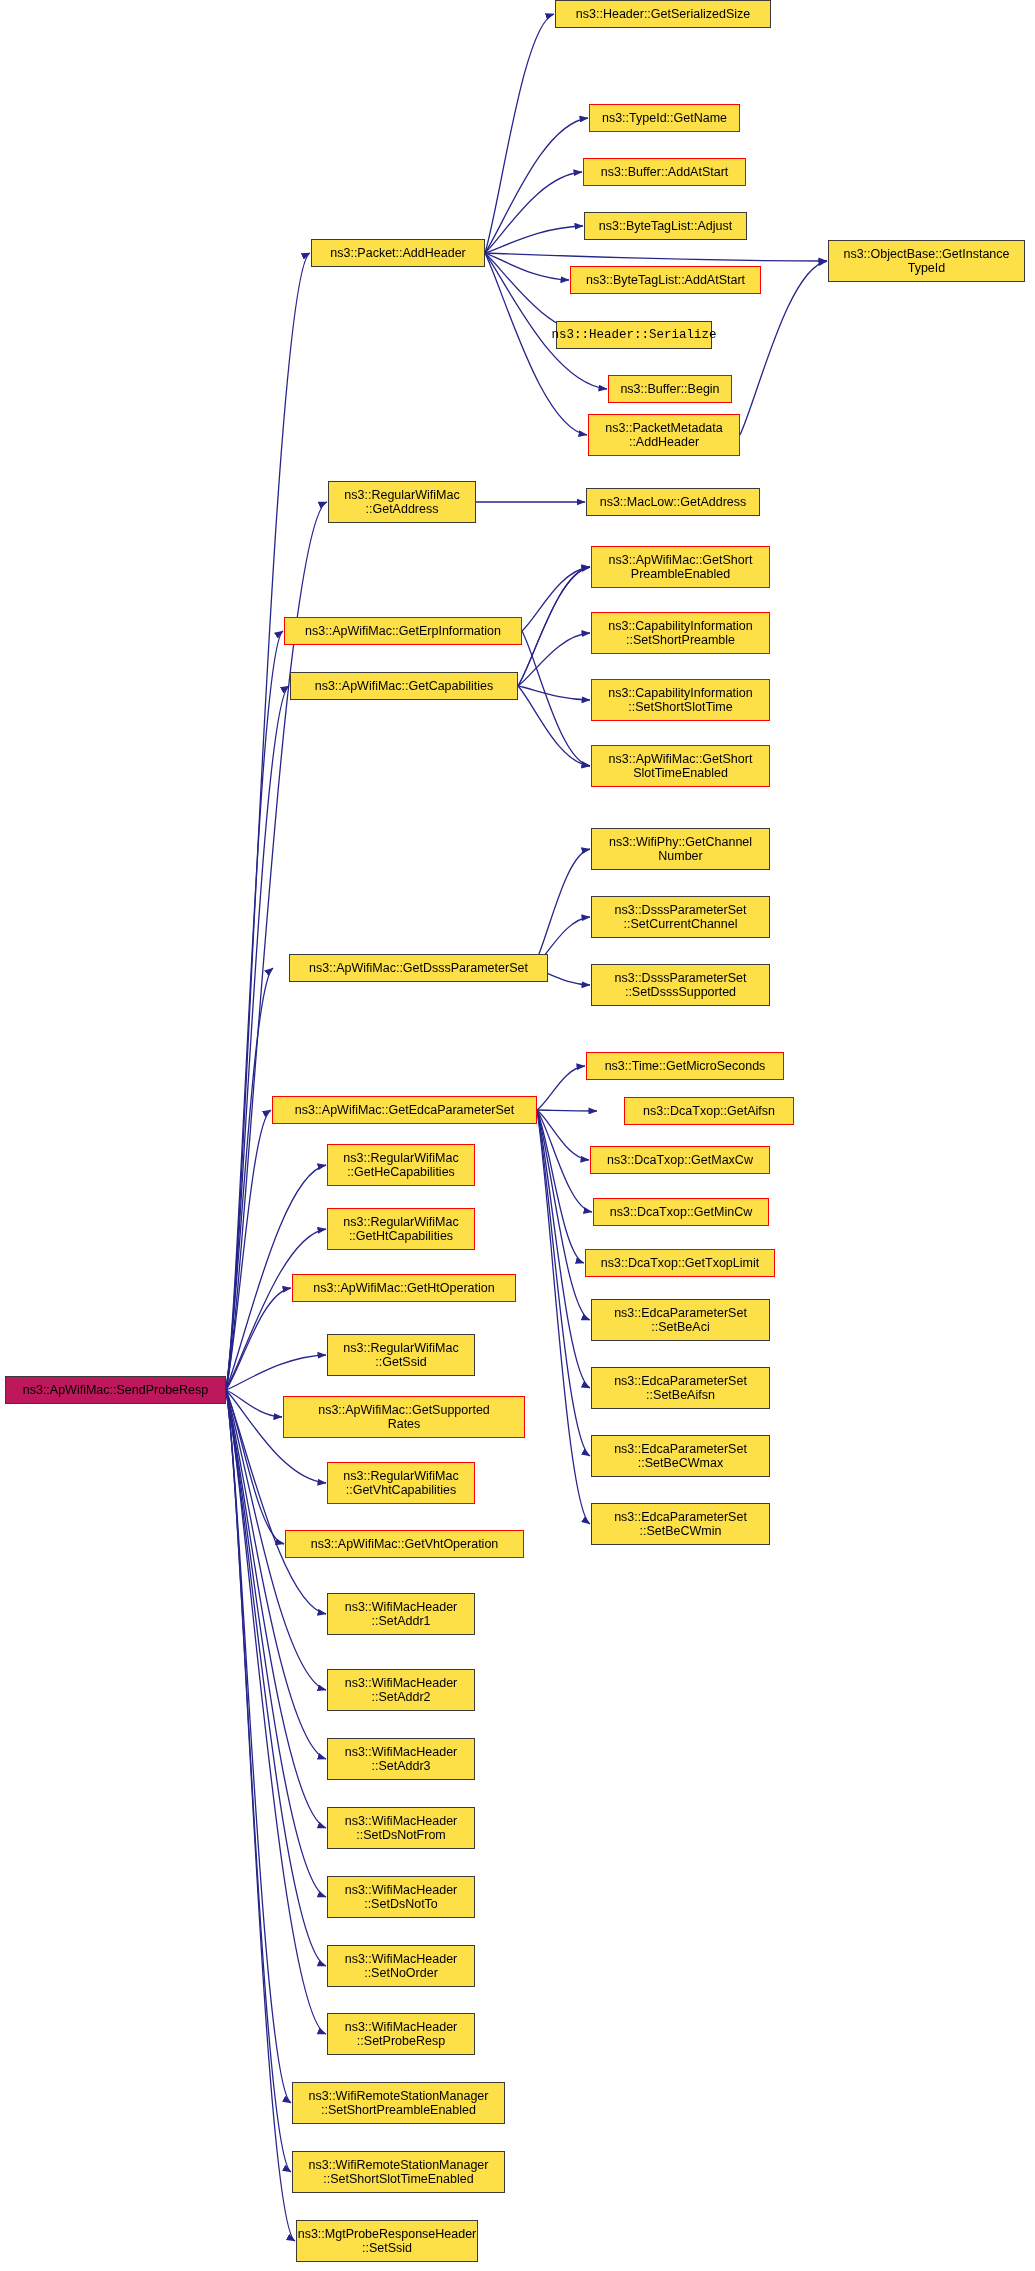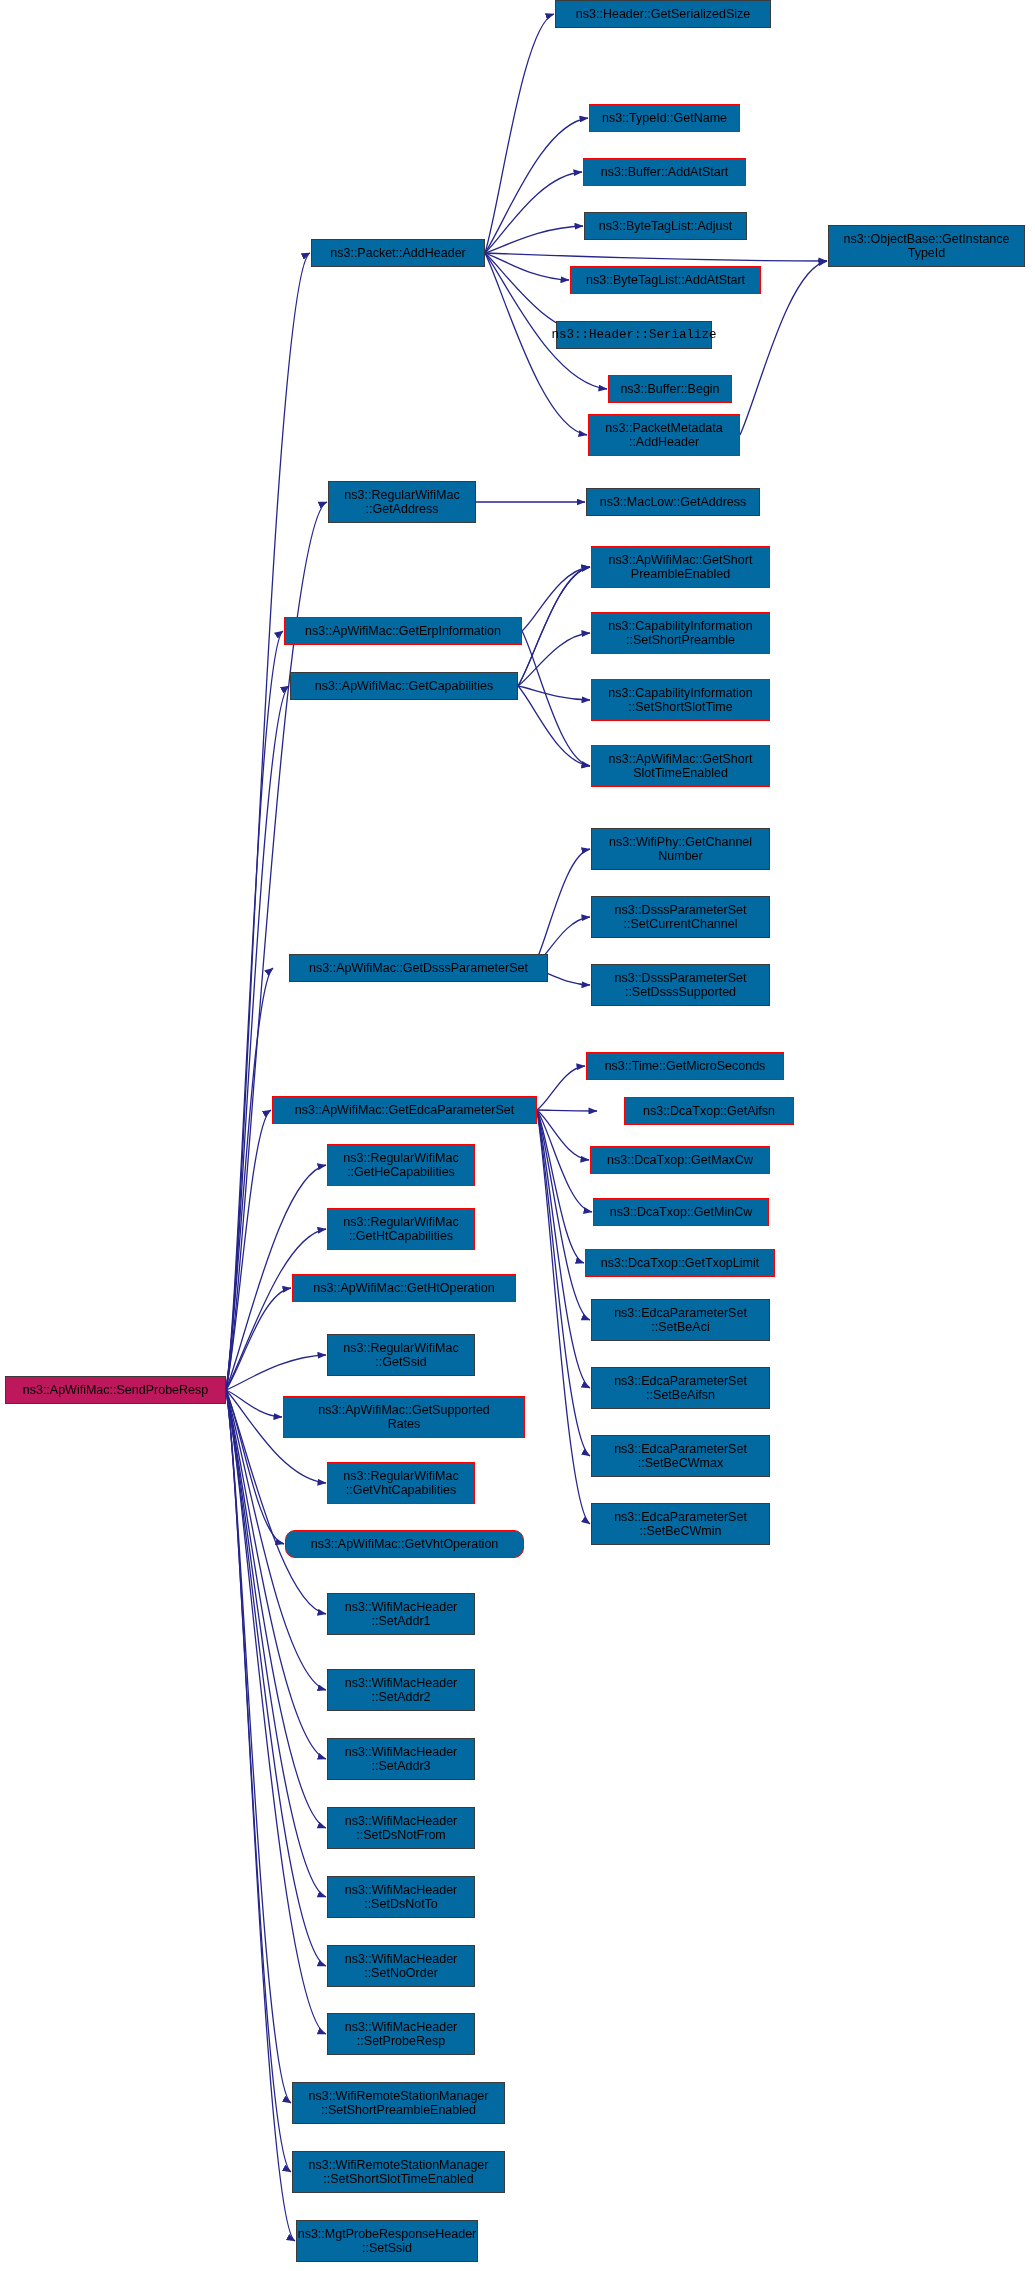--- a/index.html
+++ b/index.html
@@ -1,21 +1,21 @@
 <!DOCTYPE html>
 <html><head>
 <meta charset="utf-8">
 <style>
   html,body{margin:0;padding:0;background:#ffffff;}
   body{font-family:"Liberation Sans","DejaVu Sans",sans-serif;}
   #canvas{position:relative;width:1035px;height:2271px;background:#ffffff;overflow:hidden;}
   #edges{position:absolute;left:0;top:0;width:1035px;height:2271px;pointer-events:none;}
   .node{position:absolute;box-sizing:border-box;display:flex;align-items:center;
         justify-content:center;text-align:center;line-height:1.12;
-        font-size:12.5px;color:#000000;background:#0369a1;white-space:pre-line;}
+        font-size:12.5px;color:#000000;background:#fde047;white-space:pre-line;}
   .node.black{border:1.4px solid #3b3b3b;}
   .node.red{border:1.4px solid #ff0000;}
   .node.root{border:1.4px solid #3b3b3b;background:#be185d;}
 </style>
 </head>
 <body>
 
 <div id="canvas">
   <svg id="edges" viewBox="0 0 1035 2271">
     <defs>
@@ -84,21 +84,21 @@
       <div class="node black" style="left: 311px; top: 239px; width: 174px; height: 28px;"><span>ns3::Packet::AddHeader</span></div>
       <div class="node black" style="left: 555px; top: 0px; width: 216px; height: 28px;"><span>ns3::Header::GetSerializedSize</span></div>
       <div class="node red" style="left: 589px; top: 104px; width: 151px; height: 28px;"><span>ns3::TypeId::GetName</span></div>
       <div class="node red" style="left: 583px; top: 158px; width: 163px; height: 28px;"><span>ns3::Buffer::AddAtStart</span></div>
       <div class="node black" style="left: 584px; top: 212px; width: 163px; height: 28px;"><span>ns3::ByteTagList::Adjust</span></div>
       <div class="node red" style="left: 570px; top: 266px; width: 191px; height: 28px;"><span>ns3::ByteTagList::AddAtStart</span></div>
       <div class="node black" style="left: 556px; top: 321px; width: 156px; height: 28px; font-family: Liberation Mono, monospace;"><span>ns3::Header::Serialize</span></div>
       <div class="node red" style="left: 608px; top: 375px; width: 124px; height: 28px; text-align: center;"><span>ns3::Buffer::Begin</span></div>
       <div class="node red" style="left: 588px; top: 414px; width: 152px; height: 42px;"><span>ns3::PacketMetadata
 ::AddHeader</span></div>
-      <div class="node black" style="left: 828px; top: 225px; width: 197px; height: 42px;"><span>ns3::ObjectBase::GetInstance
+      <div class="node black" style="left: 828px; top: 240px; width: 197px; height: 42px;"><span>ns3::ObjectBase::GetInstance
 TypeId</span></div>
       <div class="node black" style="left: 328px; top: 481px; width: 148px; height: 42px;"><span>ns3::RegularWifiMac
 ::GetAddress</span></div>
       <div class="node black" style="left: 586px; top: 488px; width: 174px; height: 28px;"><span>ns3::MacLow::GetAddress</span></div>
       <div class="node red" style="left: 591px; top: 546px; width: 179px; height: 42px;"><span>ns3::ApWifiMac::GetShort
 PreambleEnabled</span></div>
       <div class="node red" style="left: 284px; top: 617px; width: 238px; height: 28px;"><span>ns3::ApWifiMac::GetErpInformation</span></div>
       <div class="node red" style="left: 591px; top: 612px; width: 179px; height: 42px;"><span>ns3::CapabilityInformation
 ::SetShortPreamble</span></div>
       <div class="node black" style="left: 290px; top: 672px; width: 228px; height: 28px;"><span>ns3::ApWifiMac::GetCapabilities</span></div>
@@ -131,21 +131,21 @@
       <div class="node black" style="left: 591px; top: 1367px; width: 179px; height: 42px;"><span>ns3::EdcaParameterSet
 ::SetBeAifsn</span></div>
       <div class="node red" style="left: 283px; top: 1396px; width: 242px; height: 42px;"><span>ns3::ApWifiMac::GetSupported
 Rates</span></div>
       <div class="node black" style="left: 591px; top: 1435px; width: 179px; height: 42px;"><span>ns3::EdcaParameterSet
 ::SetBeCWmax</span></div>
       <div class="node red" style="left: 327px; top: 1462px; width: 148px; height: 42px;"><span>ns3::RegularWifiMac
 ::GetVhtCapabilities</span></div>
       <div class="node black" style="left: 591px; top: 1503px; width: 179px; height: 42px;"><span>ns3::EdcaParameterSet
 ::SetBeCWmin</span></div>
-      <div class="node red" style="left: 285px; top: 1530px; width: 239px; height: 28px; border-radius: 10px;"><span>ns3::ApWifiMac::GetVhtOperation</span></div>
+      <div class="node red" style="left: 285px; top: 1530px; width: 239px; height: 28px;"><span>ns3::ApWifiMac::GetVhtOperation</span></div>
       <div class="node black" style="left: 327px; top: 1593px; width: 148px; height: 42px;"><span>ns3::WifiMacHeader
 ::SetAddr1</span></div>
       <div class="node black" style="left: 327px; top: 1669px; width: 148px; height: 42px;"><span>ns3::WifiMacHeader
 ::SetAddr2</span></div>
       <div class="node black" style="left: 327px; top: 1738px; width: 148px; height: 42px;"><span>ns3::WifiMacHeader
 ::SetAddr3</span></div>
       <div class="node black" style="left: 327px; top: 1807px; width: 148px; height: 42px;"><span>ns3::WifiMacHeader
 ::SetDsNotFrom</span></div>
       <div class="node black" style="left: 327px; top: 1876px; width: 148px; height: 42px;"><span>ns3::WifiMacHeader
 ::SetDsNotTo</span></div>

